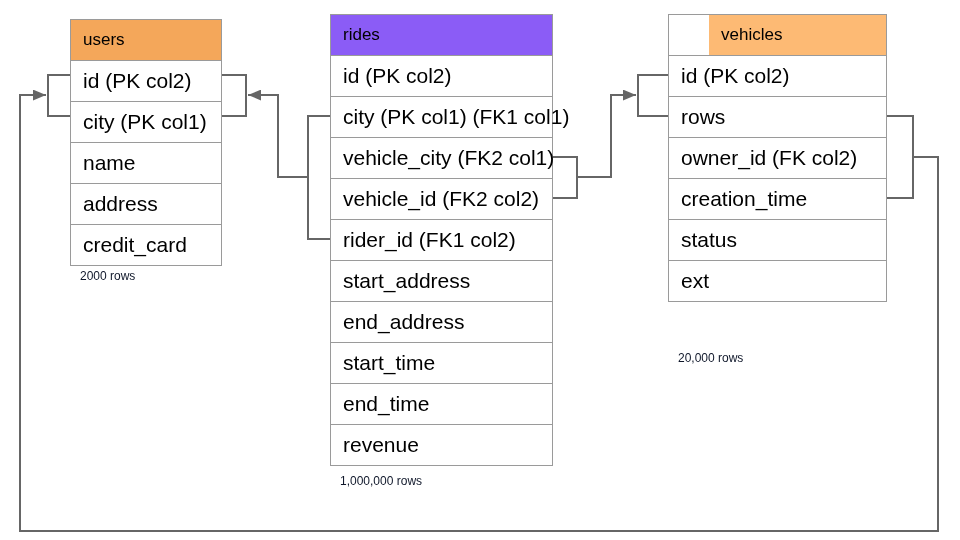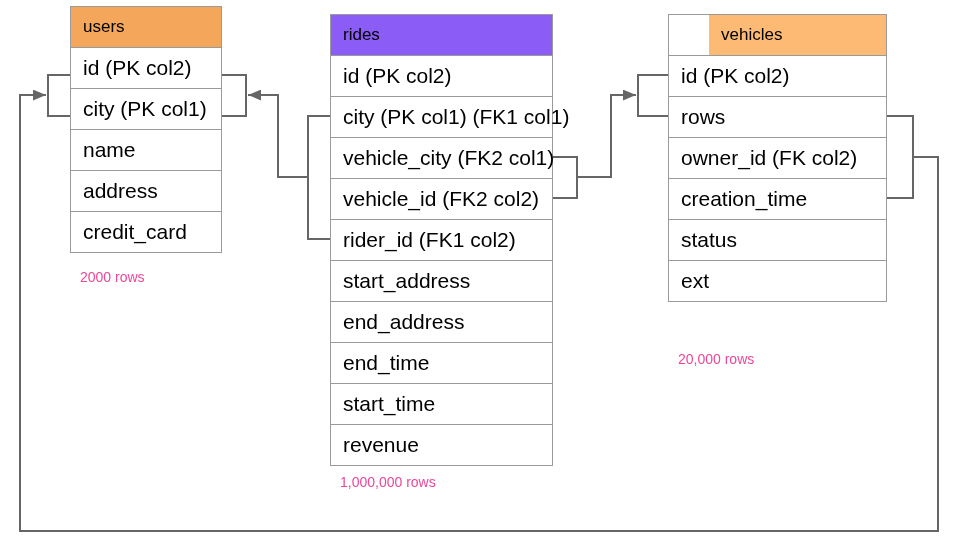--- a/index.html
+++ b/index.html
@@ -15,22 +15,22 @@
   }
   .tbl-header {
     height:40px; line-height:40px; padding-left:12px;
     font-size:17px; color:#000;
   }
   .tbl-row {
     height:41px; line-height:40px; padding-left:12px; font-size:21px;
     border-top:1px solid #9a9a9a; box-sizing:border-box; background:#fff;
     white-space:nowrap;
   }
-  .rows-label { position:absolute; font-size:14px; color:#ec4899; }
-  #tbl-users    { left:70px;  top:6px; width:152px; }
+  .rows-label { position:absolute; font-size:12px; color:#0f172a; }
+  #tbl-users    { left:70px;  top:19px; width:152px; }
   #tbl-rides    { left:330px; top:14px; width:223px; }
   #tbl-vehicles { left:668px; top:14px; width:219px; }
   #label-users    { left:80px;  top:269px; }
   #label-rides    { left:340px; top:474px; }
   #label-vehicles { left:678px; top:351px; }
 </style>
 </head>
 <body>
 
 <div class="canvas">
@@ -67,22 +67,22 @@
 
   <div class="tbl" id="tbl-rides">
     <div class="tbl-header" style="background: #8b5cf6;">rides</div>
     <div class="tbl-row">id (PK col2)</div>
     <div class="tbl-row">city (PK col1) (FK1 col1)</div>
     <div class="tbl-row">vehicle_city (FK2 col1)</div>
     <div class="tbl-row">vehicle_id (FK2 col2)</div>
     <div class="tbl-row">rider_id (FK1 col2)</div>
     <div class="tbl-row">start_address</div>
     <div class="tbl-row">end_address</div>
+    <div class="tbl-row">start_time</div>
     <div class="tbl-row">end_time</div>
-    <div class="tbl-row">start_time</div>
     <div class="tbl-row">revenue</div>
   </div>
   <div class="rows-label" id="label-rides">1,000,000 rows</div>
 
   <div class="tbl" id="tbl-vehicles">
     <div class="tbl-header" style="background: #fdba74; margin-left: 40px;">vehicles</div>
     <div class="tbl-row">id (PK col2)</div>
     <div class="tbl-row">rows</div>
     <div class="tbl-row">owner_id (FK col2)</div>
     <div class="tbl-row">creation_time</div>

